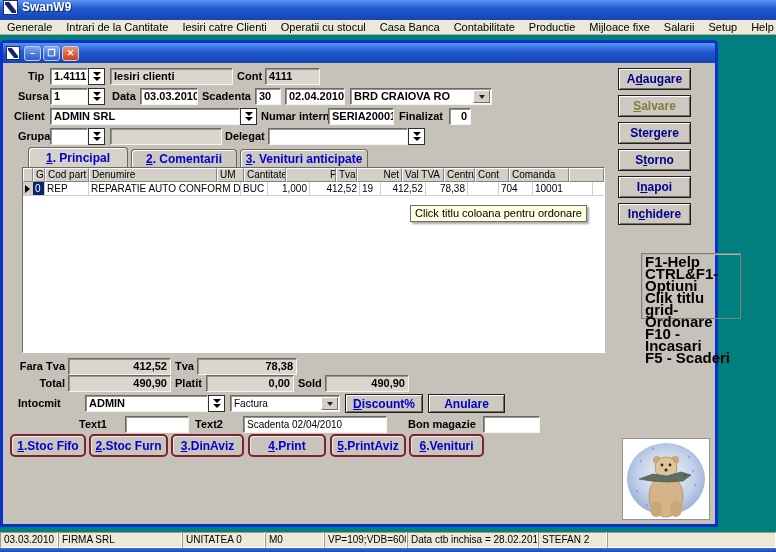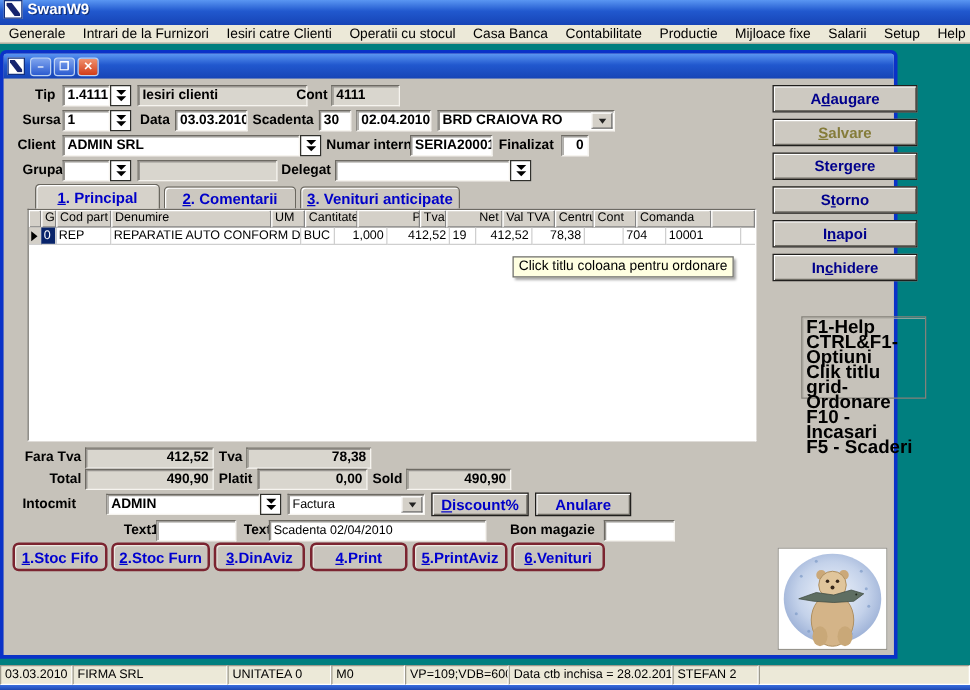--- a/index.html
+++ b/index.html
@@ -70,21 +70,21 @@
   .num-c{text-align:right;}
   .sel-c{background:#08246B;color:#fff;}
   .rowptr{display:flex;align-items:center;justify-content:center;background:#D4D0C8;}
   .ptr{width:0;height:0;border-top:4px solid transparent;border-bottom:4px solid transparent;border-left:5px solid #000;}
 
   .tooltip{position:absolute;left:407px;top:142px;height:17px;box-sizing:border-box;background:#FFFFE1;
     border:1px solid #6d6d6d;box-shadow:2px 2px 2px rgba(0,0,0,.35);font-size:11px;line-height:14px;
     padding:0 4px;white-space:nowrap;z-index:5;}
 
   
-  .abtn{position:absolute;left:615px;width:116px;height:22px;box-sizing:border-box;background:#CDC9C1;
+  .abtn{position:absolute;left:615px;width:73px;height:22px;box-sizing:border-box;background:#CDC9C1;
     border:1px solid #201f1d;box-shadow:inset 1px 1px 0 #ffffff,inset -1px -1px 0 #6f6c64;
     color:#00008C;font-weight:bold;font-size:12px;display:flex;align-items:center;justify-content:center;}
   .abtn.disabled{color:#857C3A;}
 
   .helpbox{position:absolute;left:638px;top:190px;width:100px;height:66px;box-sizing:border-box;
     border:1px solid #84817a;box-shadow:inset 1px 1px 0 #b4b1a9;padding:2px 3px;
     font-size:15px;line-height:12px;color:#000;font-weight:bold;}
 
   
   .btn3d{position:absolute;height:19px;box-sizing:border-box;background:#CDC9C1;border:1px solid #201f1d;
@@ -111,21 +111,21 @@
 
 <div class="stage">
 
   <div class="app-titlebar">
     <span class="logo"></span>
     <span class="app-title">SwanW9</span>
   </div>
 
   <div class="menubar">
     <span class="menu-item">Generale</span>
-    <span class="menu-item">Intrari de la Furnizori</span>
+    <span class="menu-item">Intrari de la Cantitate</span>
     <span class="menu-item">Iesiri catre Clienti</span>
     <span class="menu-item">Operatii cu stocul</span>
     <span class="menu-item">Casa Banca</span>
     <span class="menu-item">Contabilitate</span>
     <span class="menu-item">Productie</span>
     <span class="menu-item">Mijloace fixe</span>
     <span class="menu-item">Salarii</span>
     <span class="menu-item">Setup</span>
     <span class="menu-item">Help</span>
   </div>
@@ -141,21 +141,21 @@
     </div>
 
     <div class="client">
 
       <span class="lbl" style="left:25px;top:7px;">Tip</span>
       <span class="fld" style="left:47px;top:5px;width:38px;">1.4111</span>
       <span class="ddbtn" style="left:85px;top:5px;">
           <span class="tri"></span>
           <span class="tri"></span>
         </span>
-      <span class="fld ro" style="left:107px;top:5px;width:136px;">Iesiri clienti</span>
+      <span class="fld ro" style="left:107px;top:5px;width:123px;">Iesiri clienti</span>
       <span class="lbl" style="left:234px;top:7px;">Cont</span>
       <span class="fld ro" style="left:262px;top:5px;width:55px;">4111</span>
 
       <span class="lbl" style="left:15px;top:27px;">Sursa</span>
       <span class="fld" style="left:47px;top:25px;width:38px;">1</span>
       <span class="ddbtn" style="left:85px;top:25px;">
           <span class="tri"></span>
           <span class="tri"></span>
         </span>
       <span class="lbl" style="left:109px;top:27px;">Data</span>
@@ -260,24 +260,24 @@
           <span class="tri"></span>
         </span>
       <span class="fld plain" style="left:227px;top:332px;width:110px;padding-right:18px;">Factura<span class="combo-arrow">
             <span class="tri-s"></span>
           </span></span>
       <span class="btn3d" style="left:342px;top:331px;width:78px;">
           <span><span class="u">D</span><span>iscount%</span></span>
         </span>
       <span class="btn3d" style="left:425px;top:331px;width:77px;">Anulare</span>
 
-      <span class="lbl" style="left:96px;top:355px;">Text1</span>
+      <span class="lbl" style="left:76px;top:355px;">Text1</span>
       <span class="fld" style="left:122px;top:353px;width:64px;"></span>
       <span class="lbl" style="left:192px;top:355px;">Text2</span>
-      <span class="fld plain" style="left:212px;top:353px;width:174px;">Scadenta  02/04/2010</span>
+      <span class="fld plain" style="left:240px;top:353px;width:144px;">Scadenta  02/04/2010</span>
       <span class="lbl" style="left:405px;top:355px;">Bon magazie</span>
       <span class="fld" style="left:480px;top:353px;width:57px;"></span>
 
       <span class="cmd" style="left:7px;width:76px;">
           <span><span class="u">1</span><span>.Stoc Fifo</span></span>
         </span>
       <span class="cmd" style="left:86px;width:79px;">
           <span><span class="u">2</span><span>.Stoc Furn</span></span>
         </span>
       <span class="cmd" style="left:168px;width:73px;">

